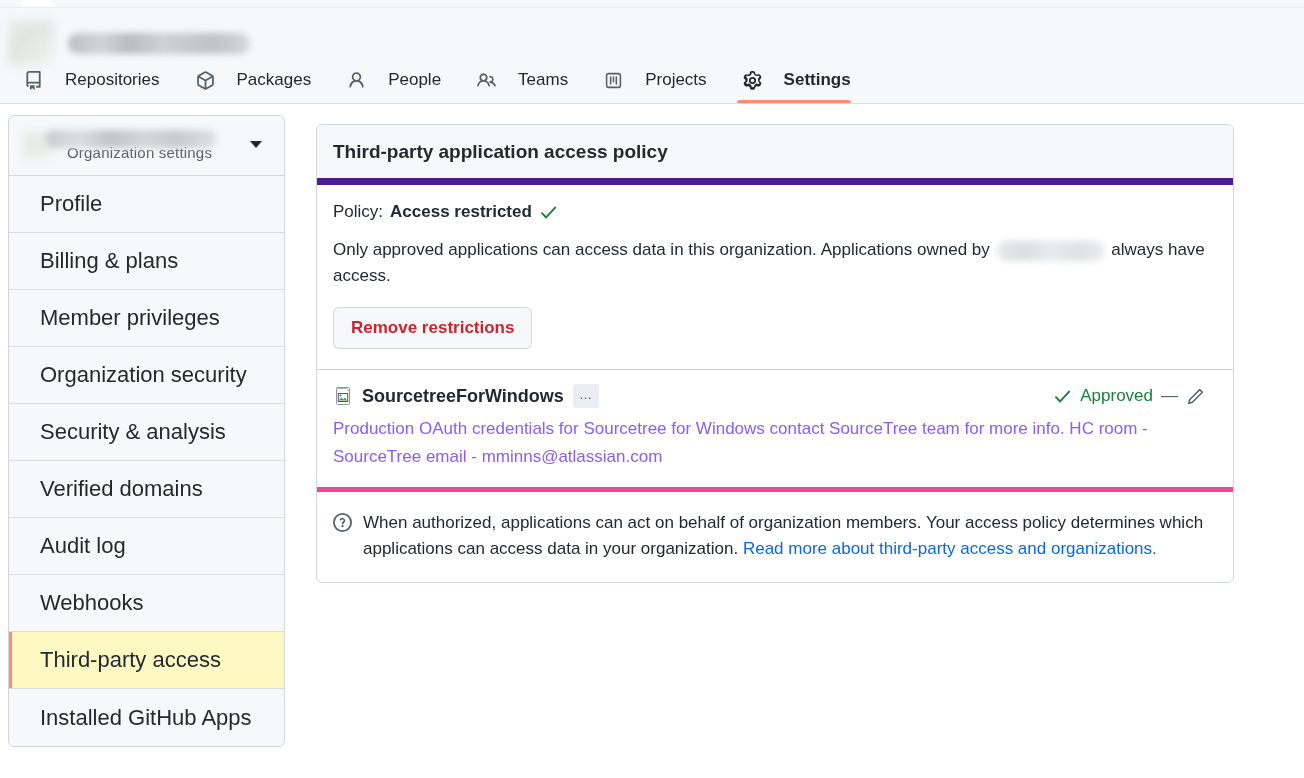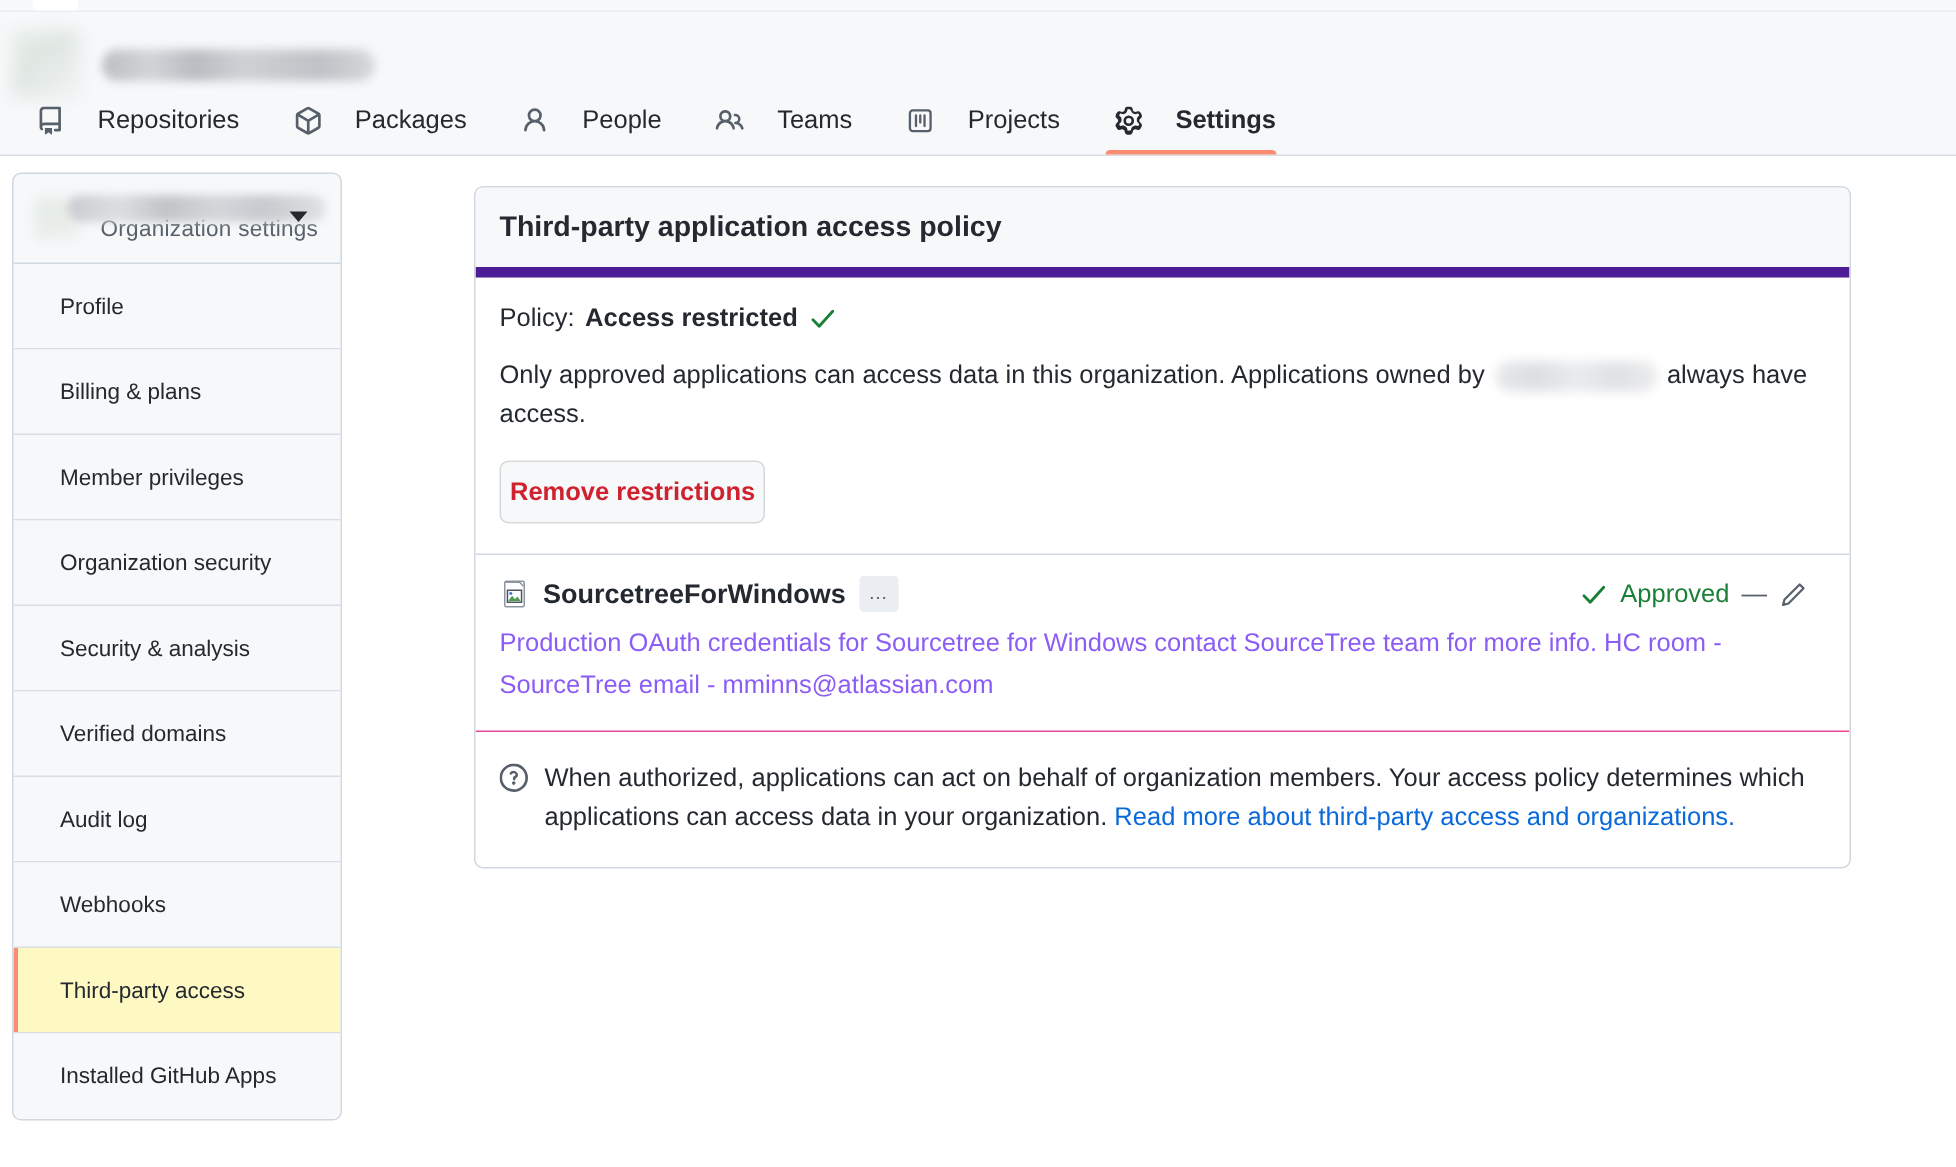--- a/index.html
+++ b/index.html
@@ -69,21 +69,21 @@
     left: 0; right: 14px; bottom: 0; height: 3px;
     background: #fd8c73; border-radius: 6px 6px 0 0;
   }
 
   
   .page { position: absolute; left: 0; top: 105px; width: 1304px; height: 673px; background:#fff; }
 
   
   .sidebar {
     position: absolute; left: 8px; top: 10px;
-    width: 220px;
+    width: 277px;
     background: #f6f8fa;
     border: 1px solid #d0d7de;
     border-radius: 6px;
     overflow: hidden;
   }
   .side-head {
     position: relative;
     height: 60px;
     border-bottom: 1px solid #d0d7de;
     display: flex; align-items: center;
@@ -113,21 +113,21 @@
   .caret {
     position: absolute; right: 22px; top: 25px;
     width: 0; height: 0;
     border-left: 6px solid transparent;
     border-right: 6px solid transparent;
     border-top: 7px solid #24292f;
   }
   .side-item {
     height: 57px; display: flex; align-items: center;
     padding-left: 31px;
-    font-size: 15px; color: #24292f;
+    font-size: 22px; color: #24292f;
     border-bottom: 1px solid #d8dee4;
     position: relative; cursor: pointer;
     background: #f6f8fa;
   }
   .side-item:last-child { border-bottom: none; }
   .side-item.selected { background: #fef9c3; }
   .side-item.selected::before {
     content: ""; position: absolute; left: 0; top: 0; bottom: 0;
     width: 3px; background: #fd8c73;
   }
@@ -164,21 +164,21 @@
     display: inline-block; vertical-align: middle;
     width: 108px; height: 20px; border-radius: 11px;
     background: linear-gradient(90deg,#e6e8ea 0%,#dcdee0 25%,#e9ebed 50%,
                  #dfe1e3 75%,#ececee 100%);
     filter: blur(3.4px);
     margin: 0 2px;
   }
   .btn-danger {
     margin-top: 18px;
     display: inline-block;
-    padding: 10px 6px;
+    padding: 10px 17px;
     font-size: 17px; font-weight: 700;
     color: #cf222e;
     background: #f6f8fa;
     border: 1px solid rgba(27,31,36,.15);
     border-radius: 6px;
     cursor: pointer;
   }
 
   .app-row {
     border-top: 1px solid #d0d7de;
@@ -206,21 +206,21 @@
   }
   .app-status .dash { color: #57606a; }
   .pencil { color: #57606a; display: flex; cursor: pointer; }
   .app-desc {
     margin-top: 7px;
     font-size: 17px; color: #8b5cf6; line-height: 28px;
     max-width: 870px;
   }
 
   .note-row {
-    border-top: 1px solid #ec4899;
+    border-top: 5px solid #ec4899;
     padding: 18px 16px 20px;
     display: flex; gap: 11px; align-items: flex-start;
   }
   .note-icon { color: #57606a; margin-top: 3px; flex: 0 0 auto; display:flex; }
   .note-text { font-size: 17px; color: #24292f; line-height: 26px; }
   .note-text a { color: #0969da; text-decoration: none; }
 </style>
 </head>
 <body>
 

